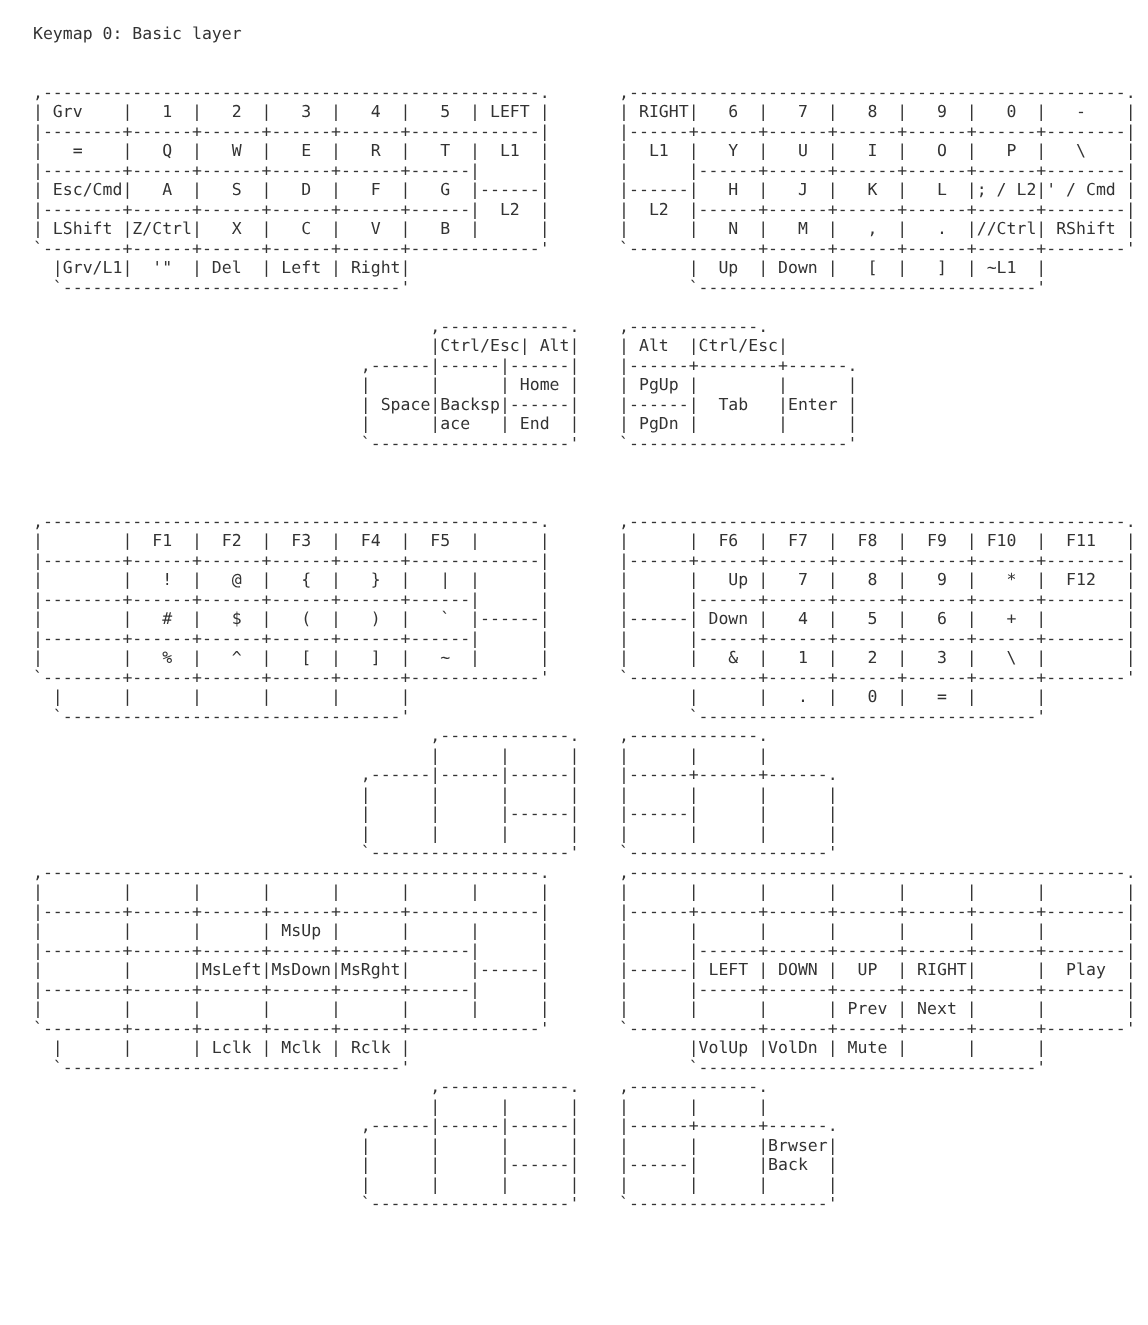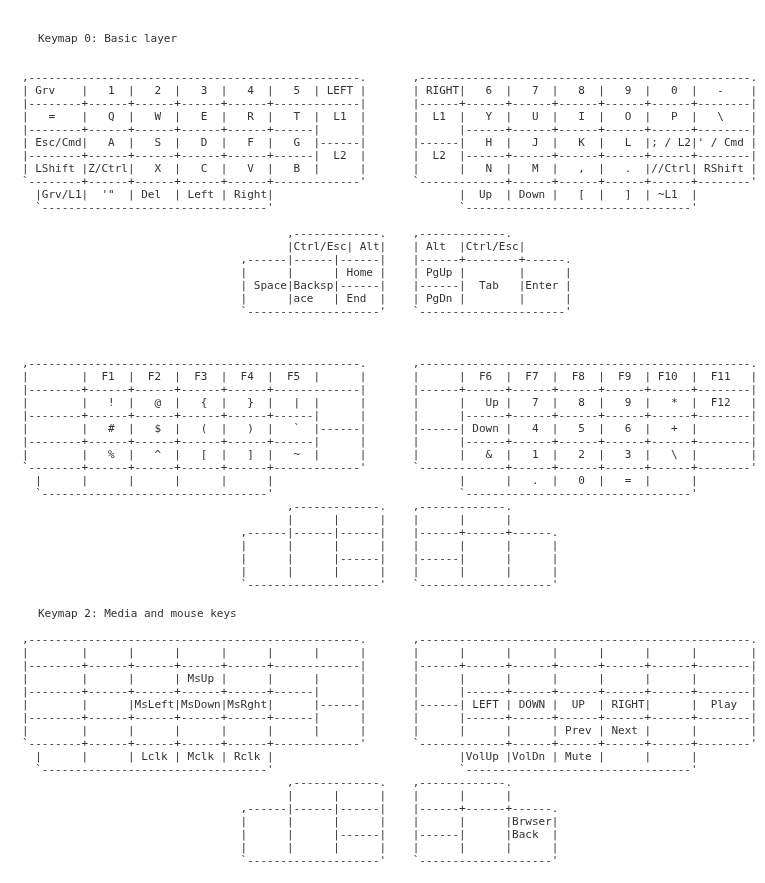--- a/index.html
+++ b/index.html
@@ -18,21 +18,21 @@
     line-height: 13px;
     color: #333333;
   }
   .keymap-section { margin: 0; }
   .keymap-title {
     font-family: "DejaVu Sans Mono", "Liberation Mono", monospace;
     font-size: 11px;
     line-height: 13px;
     white-space: pre;
     font-weight: normal;
-    margin: 16px;
+    margin: 0;
   }
   .keymap-diagram {
     font-family: "DejaVu Sans Mono", "Liberation Mono", monospace;
     font-size: 11px;
     line-height: 13px;
     white-space: pre;
     margin: 0;
     letter-spacing: 0;
   }
   
@@ -83,21 +83,20 @@
                                         ,-------------.    ,-------------.
                                         |      |      |    |      |      |
                                  ,------|------|------|    |------+------+------.
                                  |      |      |      |    |      |      |      |
                                  |      |      |------|    |------|      |      |
                                  |      |      |      |    |      |      |      |
                                  `--------------------'    `--------------------'</pre>
 </div>
 
 <div class="keymap-section" id="section-keymap2">
-  <div class="keymap-title">Keymap 2: Media and mouse keys</div>
   <pre class="keymap-diagram">,--------------------------------------------------.       ,--------------------------------------------------.
 |        |      |      |      |      |      |      |       |      |      |      |      |      |      |        |
 |--------+------+------+------+------+-------------|       |------+------+------+------+------+------+--------|
 |        |      |      | MsUp |      |      |      |       |      |      |      |      |      |      |        |
 |--------+------+------+------+------+------|      |       |      |------+------+------+------+------+--------|
 |        |      |MsLeft|MsDown|MsRght|      |------|       |------| LEFT | DOWN |  UP  | RIGHT|      |  Play  |
 |--------+------+------+------+------+------|      |       |      |------+------+------+------+------+--------|
 |        |      |      |      |      |      |      |       |      |      |      | Prev | Next |      |        |
 `--------+------+------+------+------+-------------'       `-------------+------+------+------+------+--------'
   |      |      | Lclk | Mclk | Rclk |                            |VolUp |VolDn | Mute |      |      |

